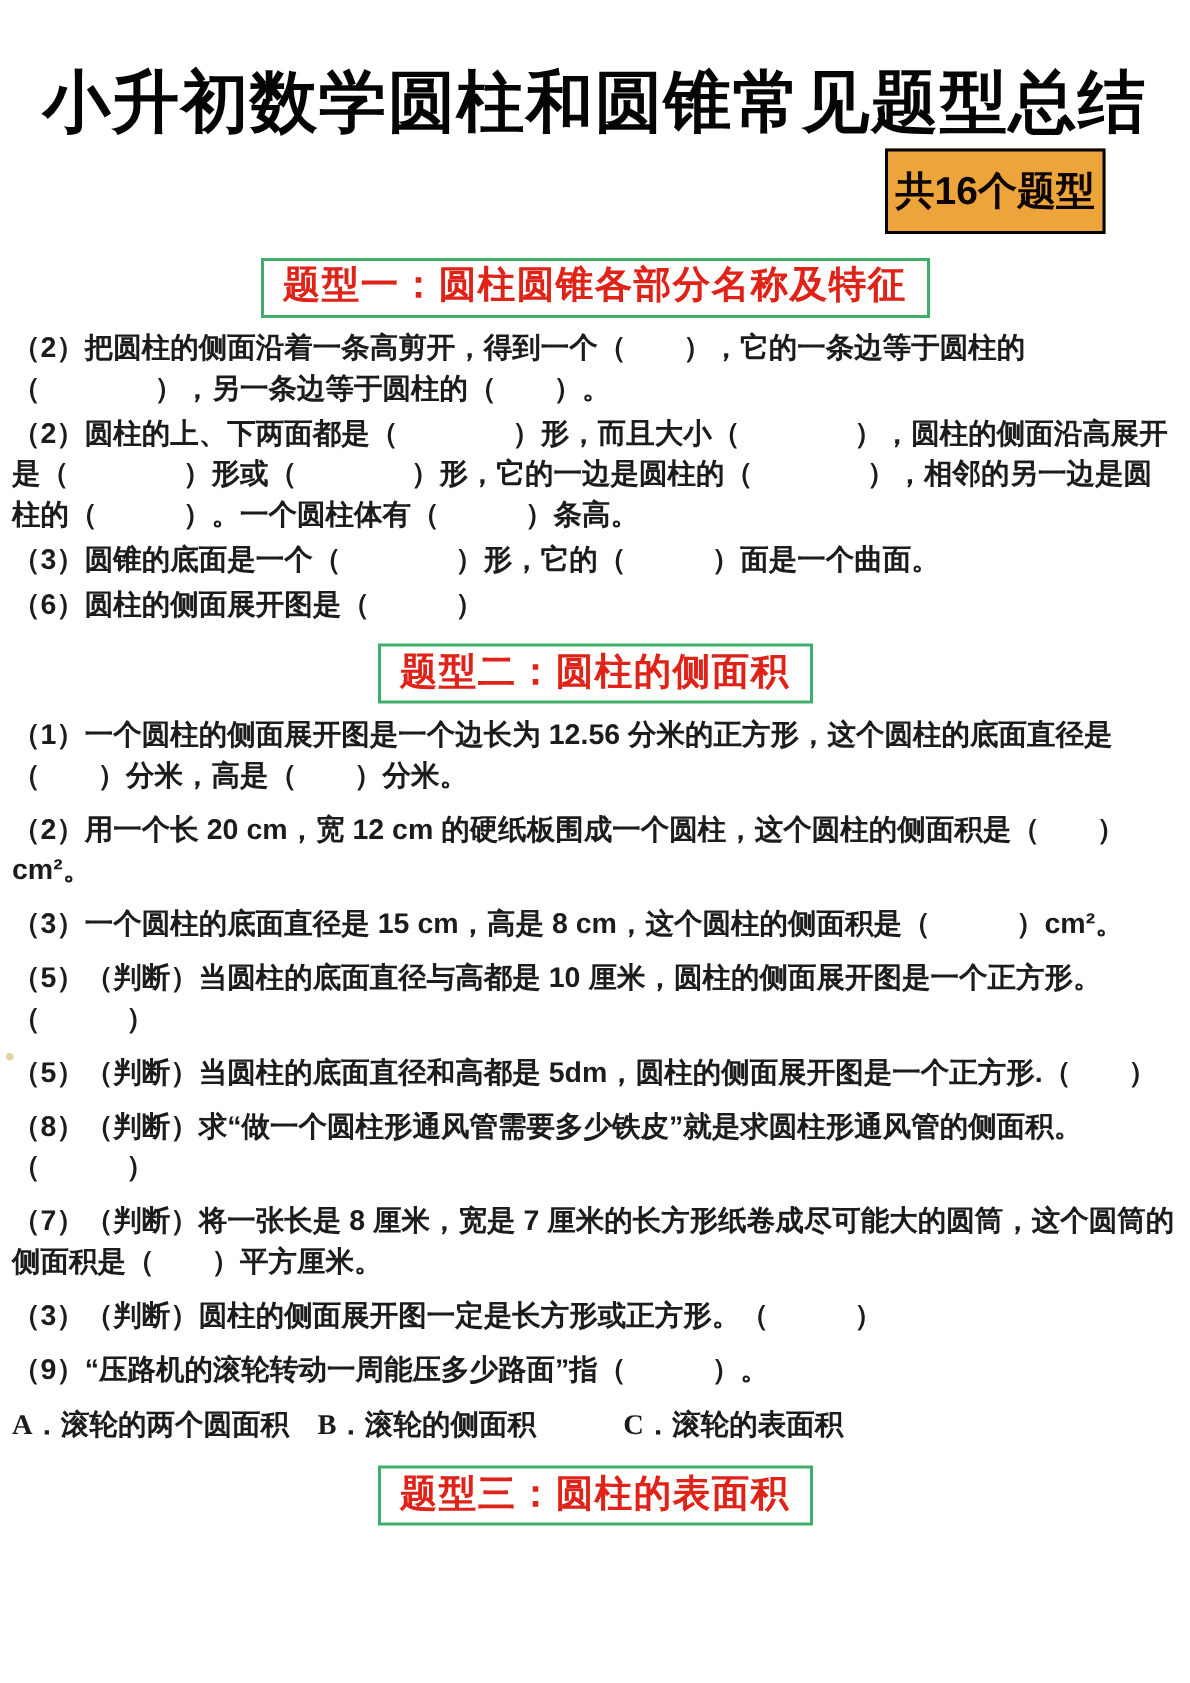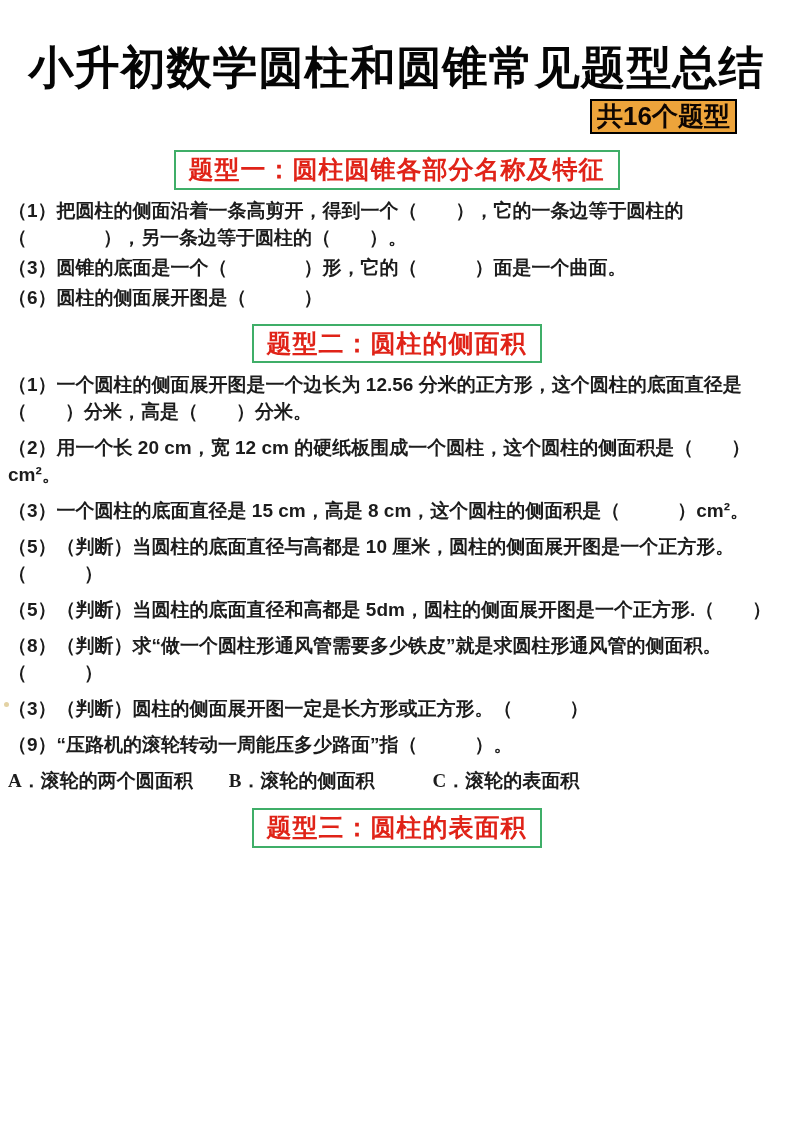--- a/index.html
+++ b/index.html
@@ -35,25 +35,25 @@
     margin-top: 5px;
   }
   .badge {
     display: inline-block;
     background: var(--badge-bg, #eda43b);
     border: 2px solid var(--badge-border, #000000);
     color: #0d0502;
     font-size: 26px;
     font-weight: 800;
     line-height: 1.2;
-    padding: 0 5px;
+    padding: 11px 5px;
   }
   
   .heading-row { text-align: center; }
-  .heading-row.h1 { margin: 16px 0 8px; }
+  .heading-row.h1 { margin: 16px 0 8px; font-family: Liberation Mono, monospace; }
   .heading-row.h2 { margin: 12px 0 4px; }
   .heading-row.h3 { margin: 14px 0 8px; }
   .sec-heading {
     display: inline-block;
     border: 2px solid var(--heading-border, #3fae68);
     color: var(--heading-text, #e02318);
     background: #ffffff;
     font-size: 25px;
     font-weight: 800;
     line-height: 1.35;
@@ -72,21 +72,21 @@
   .sec2 .q { margin: 9px 0; }
   
   .options-row {
     display: flex;
     align-items: baseline;
     font-size: 19px;
     font-weight: 600;
     margin: 9px 0 6px;
     font-family: Liberation Serif, serif;
   }
-  .opt-b { margin-left: 36px; }
+  .opt-b { margin-left: 19px; }
   .opt-c { margin-left: 58px; }
   
   .artifact-dot {
     position: absolute;
     left: 4px;
     top: 702px;
     width: 5px;
     height: 5px;
     border-radius: 50%;
     background: #e3d2a4;
@@ -100,35 +100,37 @@
   <h1 class="title">小升初数学圆柱和圆锥常见题型总结</h1>
 
   <div class="badge-row">
     <span class="badge">共16个题型</span>
   </div>
 
   <section class="sec1">
     <div class="heading-row h1">
       <span class="sec-heading">题型一：圆柱圆锥各部分名称及特征</span>
     </div>
-    <p class="q">（1）把圆柱的侧面沿着一条高剪开，得到一个（　　），它的一条边等于圆柱的（　　　　），另一条边等于圆柱的（　　）。</p>
+    <p class="q">（2）把圆柱的侧面沿着一条高剪开，得到一个（　　），它的一条边等于圆柱的（　　　　），另一条边等于圆柱的（　　）。</p>
+    <p class="q">（2）圆柱的上、下两面都是（　　　　）形，而且大小（　　　　），圆柱的侧面沿高展开是（　　　　）形或（　　　　）形，它的一边是圆柱的（　　　　），相邻的另一边是圆柱的（　　　）。一个圆柱体有（　　　）条高。</p>
     <p class="q">（3）圆锥的底面是一个（　　　　）形，它的（　　　）面是一个曲面。</p>
     <p class="q">（6）圆柱的侧面展开图是（　　　）</p>
   </section>
 
   <section class="sec2">
     <div class="heading-row h2">
       <span class="sec-heading">题型二：圆柱的侧面积</span>
     </div>
     <p class="q">（1）一个圆柱的侧面展开图是一个边长为 12.56 分米的正方形，这个圆柱的底面直径是（　　）分米，高是（　　）分米。</p>
     <p class="q">（2）用一个长 20 cm，宽 12 cm 的硬纸板围成一个圆柱，这个圆柱的侧面积是（　　）cm²。</p>
     <p class="q">（3）一个圆柱的底面直径是 15 cm，高是 8 cm，这个圆柱的侧面积是（　　　）cm²。</p>
     <p class="q">（5）（判断）当圆柱的底面直径与高都是 10 厘米，圆柱的侧面展开图是一个正方形。（　　　）</p>
     <p class="q">（5）（判断）当圆柱的底面直径和高都是 5dm，圆柱的侧面展开图是一个正方形.（　　）</p>
     <p class="q">（8）（判断）求“做一个圆柱形通风管需要多少铁皮”就是求圆柱形通风管的侧面积。（　　　）</p>
+    <p class="q">（7）（判断）将一张长是 8 厘米，宽是 7 厘米的长方形纸卷成尽可能大的圆筒，这个圆筒的侧面积是（　　）平方厘米。</p>
     <p class="q">（3）（判断）圆柱的侧面展开图一定是长方形或正方形。（　　　）</p>
     <p class="q">（9）“压路机的滚轮转动一周能压多少路面”指（　　　）。</p>
     <div class="options-row">
       <span class="opt-a">A．滚轮的两个圆面积</span>
       <span class="opt-b">B．滚轮的侧面积</span>
       <span class="opt-c">C．滚轮的表面积</span>
     </div>
   </section>
 
   <section class="sec3">

